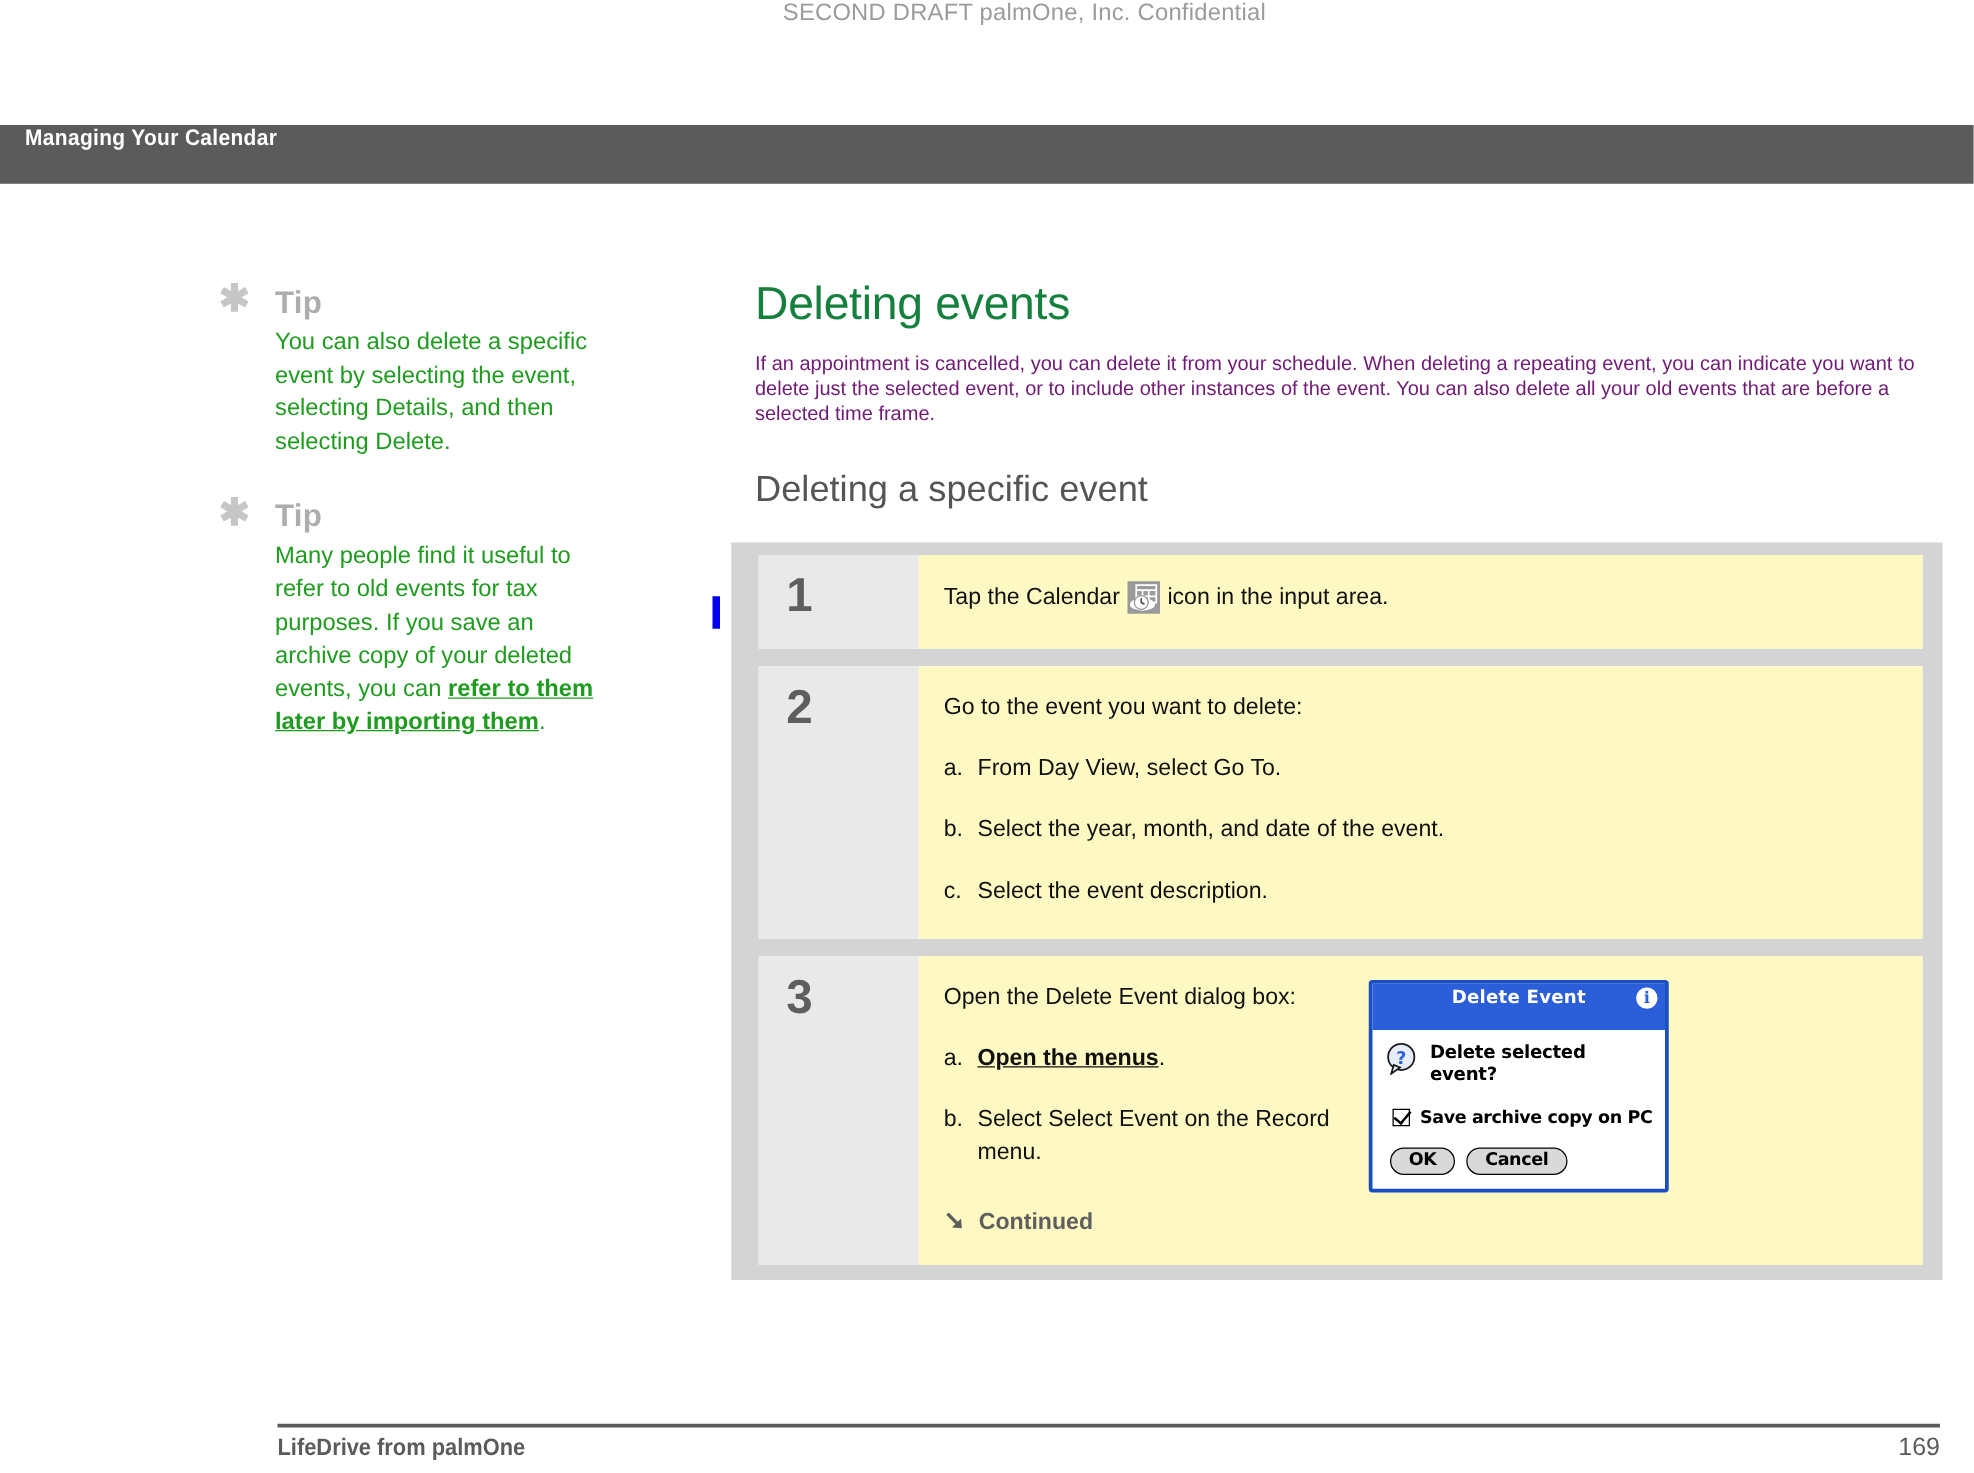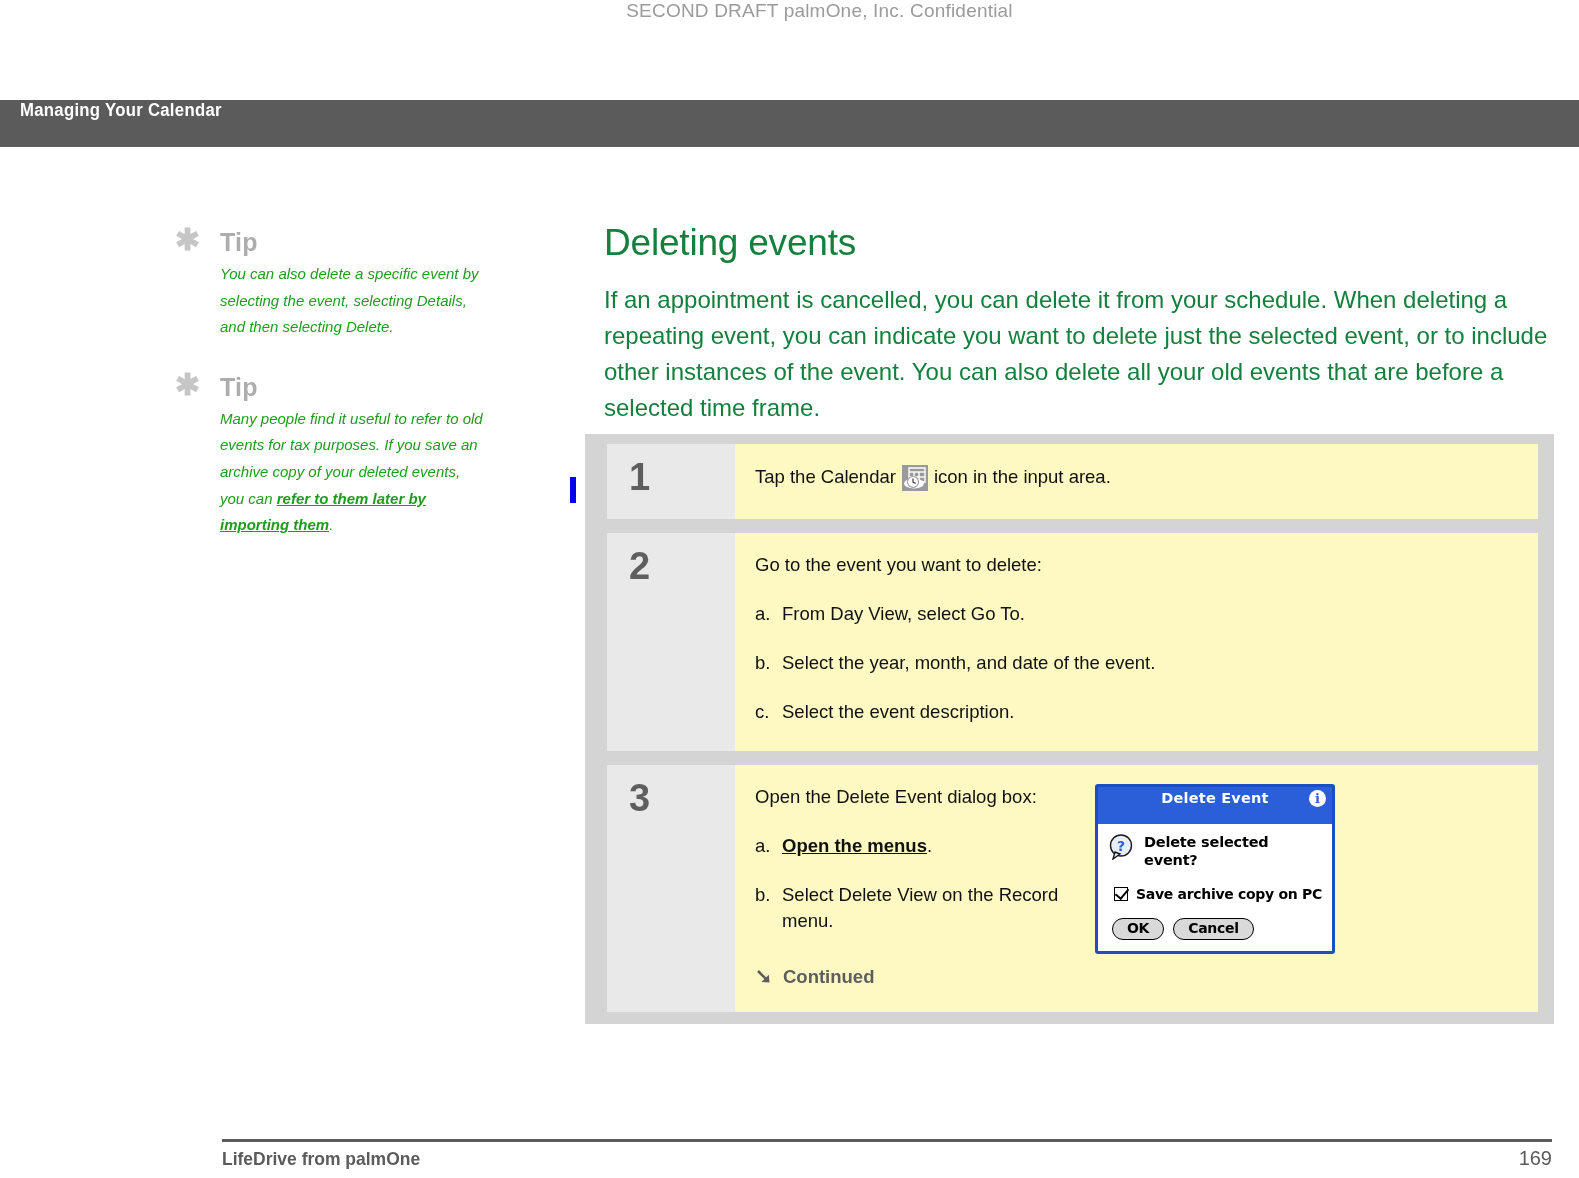--- a/index.html
+++ b/index.html
@@ -80,23 +80,22 @@
   }
   .tip-label {
     color: #adadad;
     font-weight: bold;
     font-size: 25px;
     letter-spacing: 0.2px;
     margin-bottom: 4px;
   }
   .tip-body {
     color: #1f9c1f;
-    font-size: 15px;
+    font-size: 19px;
     line-height: 26.6px;
-    font-style: italic;
   }
   .tip-link {
     color: #1f9c1f;
     font-weight: bold;
     text-decoration: underline;
   }
 
   
   .main {
     position: absolute;
@@ -104,23 +103,23 @@
     width: 952px;
   }
   .h1 {
     font-size: 37px;
     color: #15803d;
     font-weight: normal;
     margin: 0 0 18px 0;
     letter-spacing: -0.2px;
   }
   .intro {
-    font-size: 24px;
-    color: #15803d;
-    line-height: 36px;
+    font-size: 16px;
+    color: #701a75;
+    line-height: 20px;
     margin: 0 0 34px 0;
     width: 952px;
   }
   .h2 {
     font-size: 29px;
     color: #555555;
     font-weight: normal;
     margin: 0 0 16px 0;
   }
 
@@ -393,21 +392,21 @@
       <div class="step-text">
         <div class="step-line">
           <span>Open the Delete Event dialog box:</span>
         </div>
         <div class="step-line">
           <span class="sub-marker">a.</span>
           <span><a class="bold-link" href="#">Open the menus</a><span>.</span></span>
         </div>
         <div class="step-line">
           <span class="sub-marker">b.</span>
-          <span>Select Delete View on the Record menu.</span>
+          <span>Select Select Event on the Record menu.</span>
         </div>
         <div class="continued">
           <span class="cont-arrow">
             <svg width="19" height="19" viewBox="0 0 19 19">
               <path d="M3 3 L12.5 12.5" stroke="#5e5e5e" stroke-width="2.6" fill="none"></path>
               <path d="M14.5 14.5 L6.5 14 L13.8 6.8 Z" fill="#5e5e5e"></path>
             </svg>
           </span>
           <span>Continued</span>
         </div>

